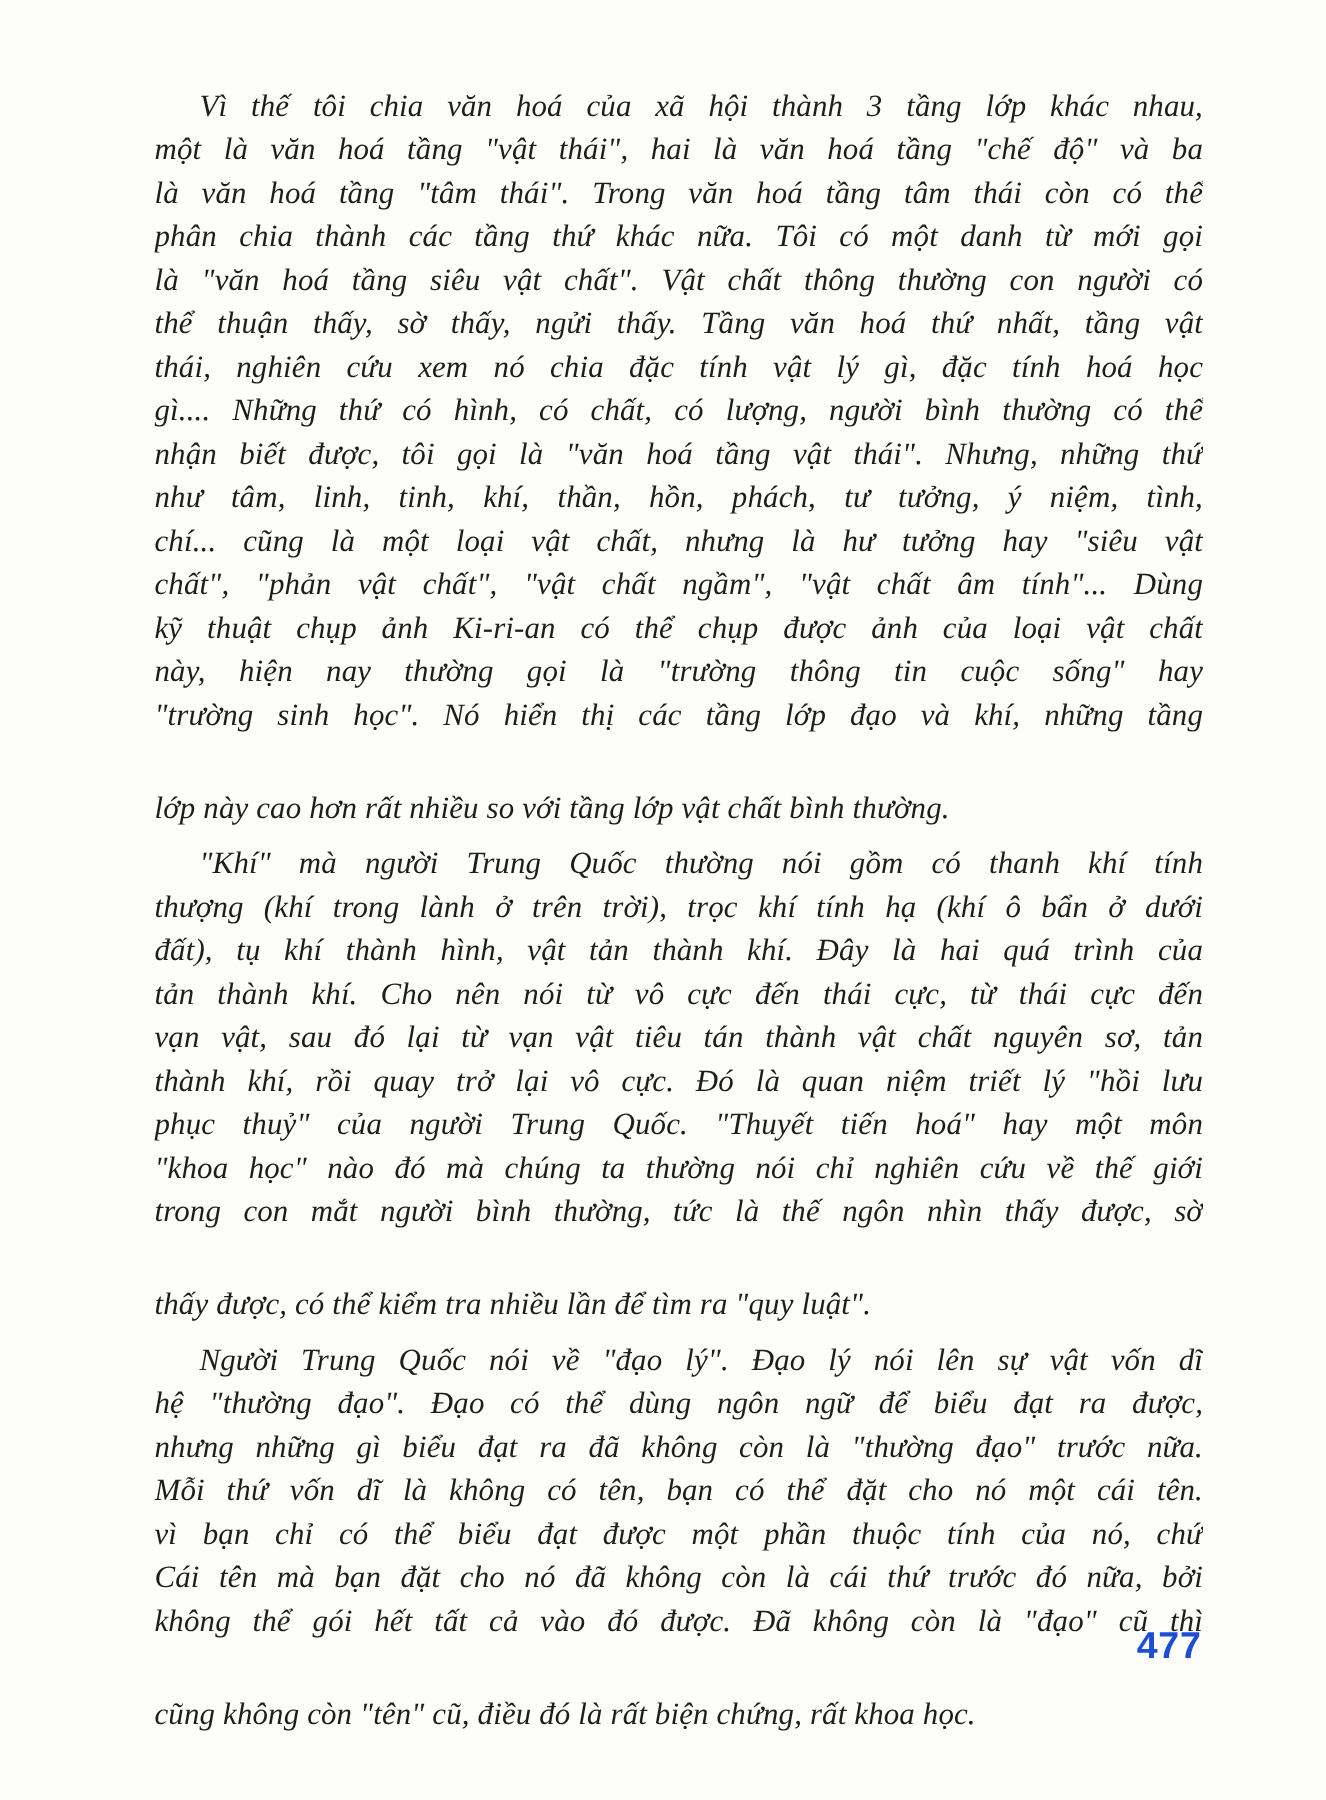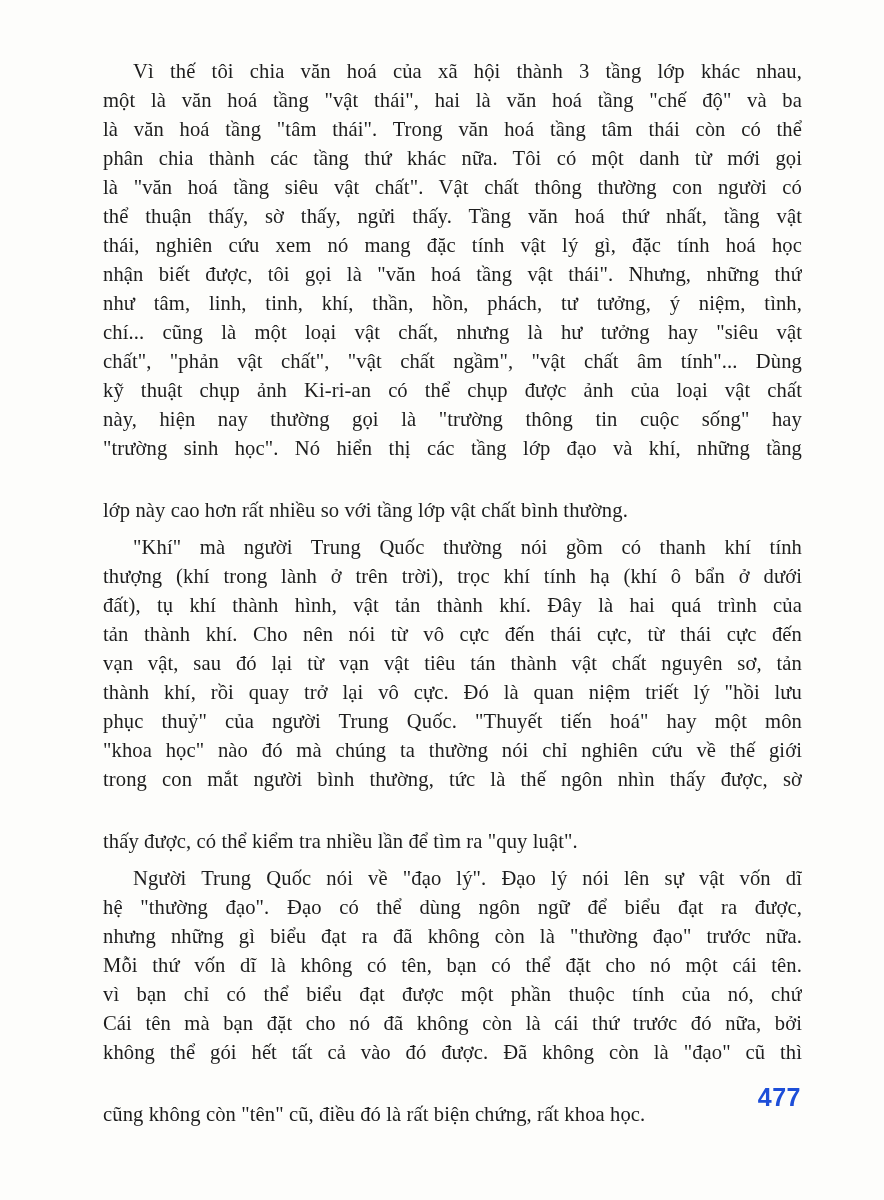--- a/index.html
+++ b/index.html
@@ -26,20 +26,21 @@
   .paragraph + .paragraph { margin-top: 8px; }
   .line {
     font-size: 20.6px;
     line-height: 29px;
     height: 29px;
     overflow: hidden;
     text-align: justify;
     text-align-last: justify;
     -moz-text-align-last: justify;
     letter-spacing: 0.1px;
+    font-style: italic;
   }
   .line.indent { padding-left: 30px; }
   .line.last {
     text-align-last: left;
     margin-top: 33px;
     -moz-text-align-last: left;
   }
   .page-number {
     position: absolute;
     top: 1083px;
@@ -56,21 +57,22 @@
 
 <div class="book-page">
   <div class="text-column">
       <div class="paragraph">
         <div class="line indent">Vì thế tôi chia văn hoá của xã hội thành 3 tầng lớp khác nhau,</div>
         <div class="line">một là văn hoá tầng "vật thái", hai là văn hoá tầng "chế độ" và ba</div>
         <div class="line">là văn hoá tầng "tâm thái". Trong văn hoá tầng tâm thái còn có thể</div>
         <div class="line">phân chia thành các tầng thứ khác nữa. Tôi có một danh từ mới gọi</div>
         <div class="line">là "văn hoá tầng siêu vật chất". Vật chất thông thường con người có</div>
         <div class="line">thể thuận thấy, sờ thấy, ngửi thấy. Tầng văn hoá thứ nhất, tầng vật</div>
-        <div class="line">thái, nghiên cứu xem nó mang đặc tính vật lý gì, đặc tính hoá học</div>
+        <div class="line">thái, nghiên cứu xem nó chia đặc tính vật lý gì, đặc tính hoá học</div>
+        <div class="line">gì.... Những thứ có hình, có chất, có lượng, người bình thường có thể</div>
         <div class="line">nhận biết được, tôi gọi là "văn hoá tầng vật thái". Nhưng, những thứ</div>
         <div class="line">như tâm, linh, tinh, khí, thần, hồn, phách, tư tưởng, ý niệm, tình,</div>
         <div class="line">chí... cũng là một loại vật chất, nhưng là hư tưởng hay "siêu vật</div>
         <div class="line">chất", "phản vật chất", "vật chất ngầm", "vật chất âm tính"... Dùng</div>
         <div class="line">kỹ thuật chụp ảnh Ki-ri-an có thể chụp được ảnh của loại vật chất</div>
         <div class="line">này, hiện nay thường gọi là "trường thông tin cuộc sống" hay</div>
         <div class="line">"trường sinh học". Nó hiển thị các tầng lớp đạo và khí, những tầng</div>
         <div class="line last">lớp này cao hơn rất nhiều so với tầng lớp vật chất bình thường.</div>
       </div>
       <div class="paragraph">

